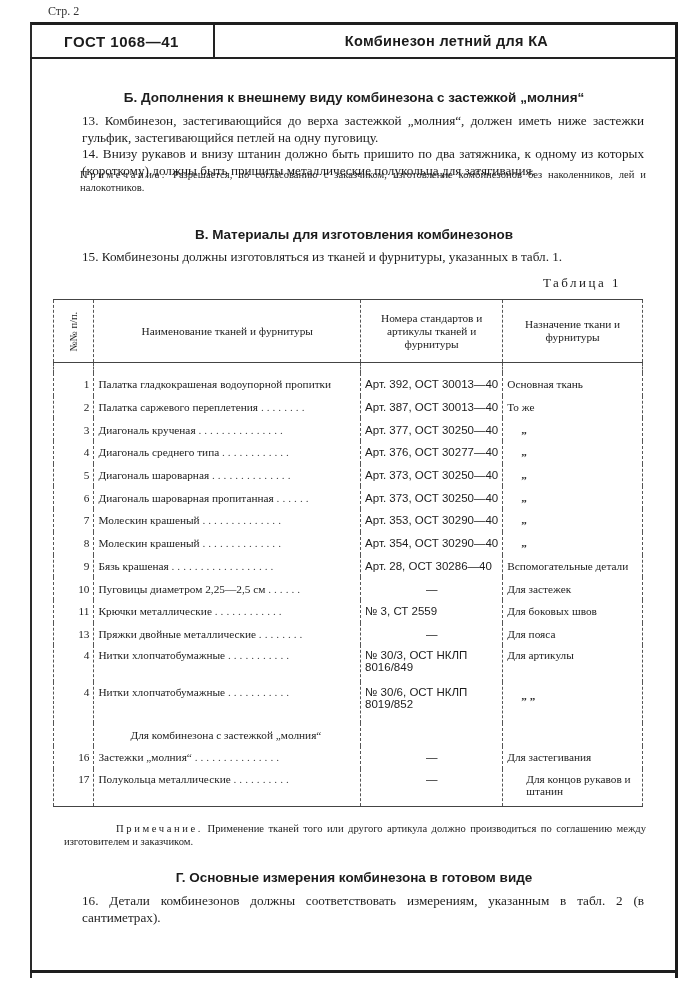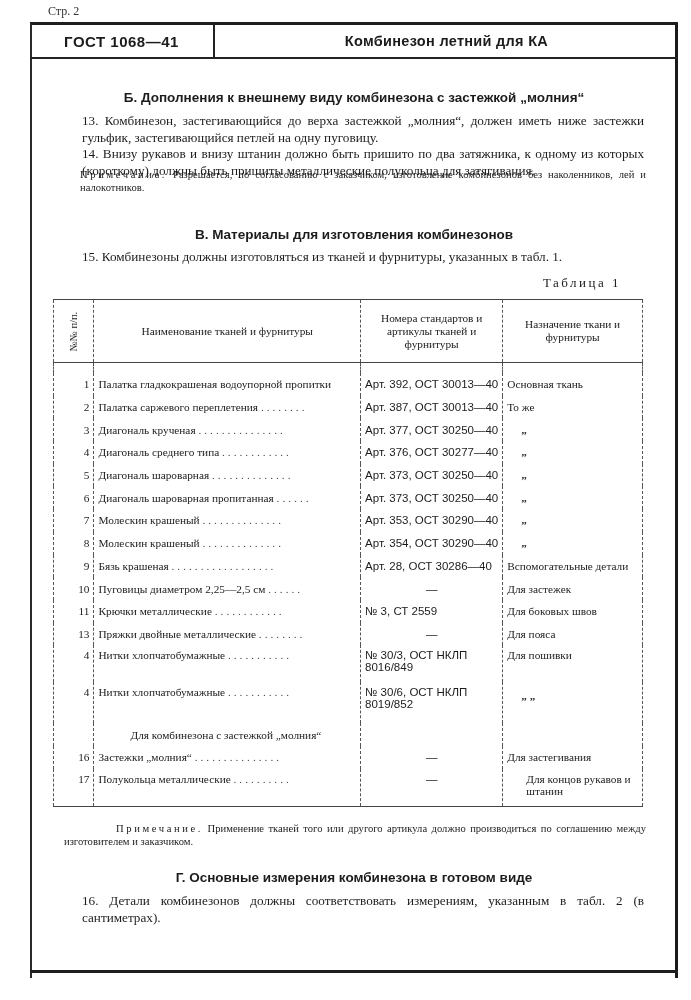--- a/index.html
+++ b/index.html
@@ -205,21 +205,21 @@
     <tr>
       <td class="n">13</td>
       <td class="name"><span>Пряжки двойные металлические</span> <span class="dots">........</span></td>
       <td class="std center">—</td>
       <td class="purpose">Для пояса</td>
     </tr>
     <tr class="tall">
       <td class="n" style="vertical-align:top;padding-top:4px;">4</td>
       <td class="name" style="vertical-align:top;padding-top:4px;"><span>Нитки хлопчатобумажные</span> <span class="dots">...........</span></td>
       <td class="std wrap" style="vertical-align:top;padding-top:4px;">№ 30/3, ОСТ НКЛП 8016/849</td>
-      <td class="purpose" style="vertical-align:top;padding-top:4px;">Для пошивки</td>
+      <td class="purpose" style="vertical-align:top;padding-top:4px;">Для артикулы</td>
     </tr>
     <tr class="tall">
       <td class="n" style="vertical-align:top;padding-top:4px;">4</td>
       <td class="name" style="vertical-align:top;padding-top:4px;"><span>Нитки хлопчатобумажные</span> <span class="dots">...........</span></td>
       <td class="std wrap" style="vertical-align:top;padding-top:4px;">№ 30/6, ОСТ НКЛП 8019/852</td>
       <td class="purpose ditto" style="vertical-align:top;padding-top:8px;">„ „</td>
     </tr>
     <tr class="sub">
       <td class="n"></td>
       <td class="name">Для комбинезона с застежкой „молния“</td>

